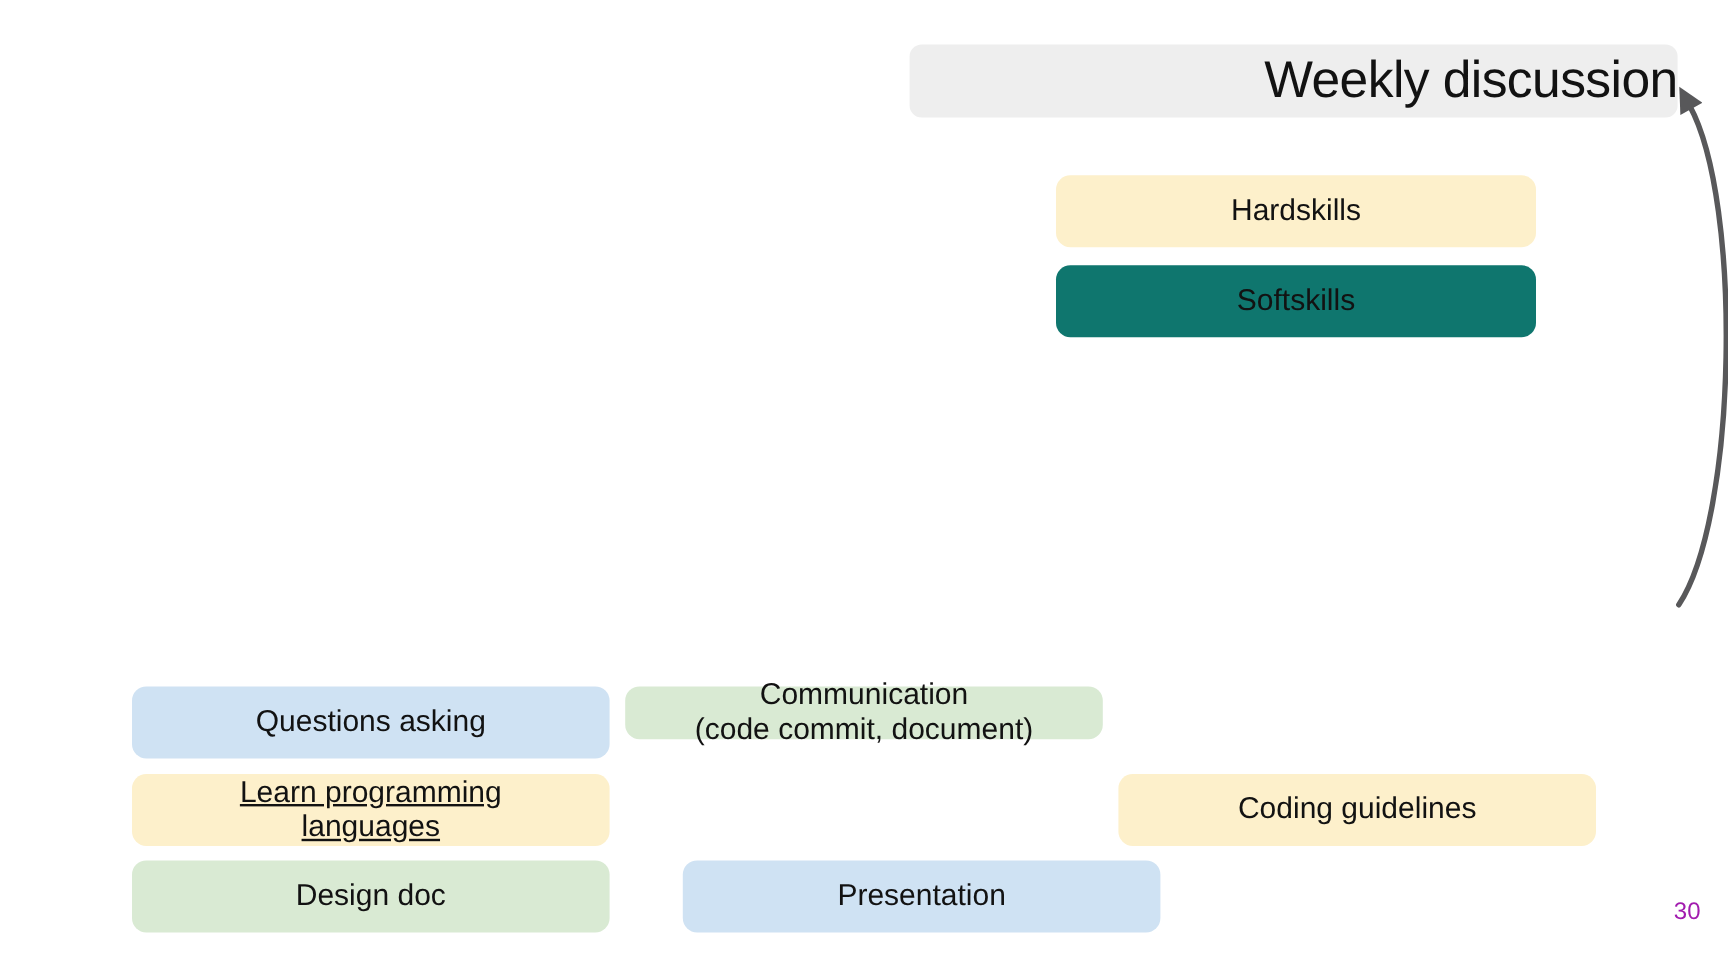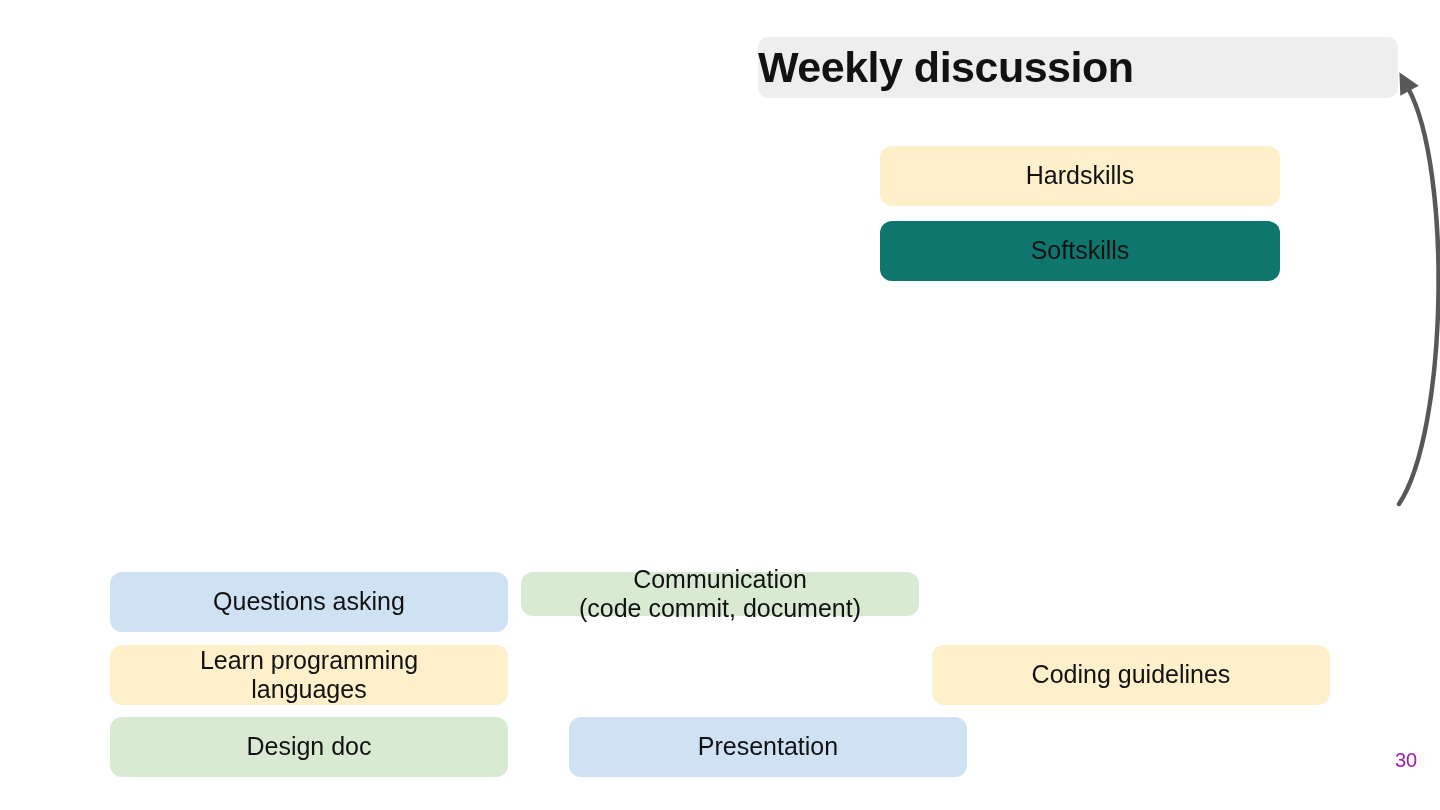--- a/index.html
+++ b/index.html
@@ -13,23 +13,23 @@
     width: 1440px;
     height: 810px;
     background: #ffffff;
     overflow: hidden;
   }
   .hdr {
     position: absolute;
     border-radius: 10px;
     display: flex;
     align-items: center;
-    justify-content: flex-start;
+    justify-content: flex-end;
     font-size: 43px;
-    font-weight: 700;
+    font-weight: 400;
     letter-spacing: -0.5px;
     white-space: nowrap;
   }
   .pill {
     position: absolute;
     border-radius: 12px;
     display: flex;
     align-items: center;
     justify-content: center;
     font-size: 25px;
@@ -71,21 +71,21 @@
 
 
   <div class="pill" style="left: 110px; top: 572px; width: 398px; height: 60px; background-color: rgb(207, 226, 243);">
     <span>Questions asking</span>
   </div>
   <div class="pill" style="left: 521px; top: 572px; width: 398px; height: 44px; background-color: rgb(217, 234, 211);">
     <span>Communication
 (code commit, document)</span>
   </div>
 
-  <div class="pill" style="left: 110px; top: 645px; width: 398px; height: 60px; background-color: rgb(253, 240, 203);">
+  <div class="pill" style="left: 110px; top: 645px; width: 398px; height: 60px; background-color: rgb(253, 240, 203); text-decoration: underline;">
     <span>Learn programming
 languages</span>
   </div>
   <div class="pill" style="left: 932px; top: 645px; width: 398px; height: 60px; background-color: rgb(253, 240, 203); text-align: center;">
     <span>Coding guidelines</span>
   </div>
 
   <div class="pill" style="left: 110px; top: 717px; width: 398px; height: 60px; background-color: rgb(217, 234, 211);">
     <span>Design doc</span>
   </div>

